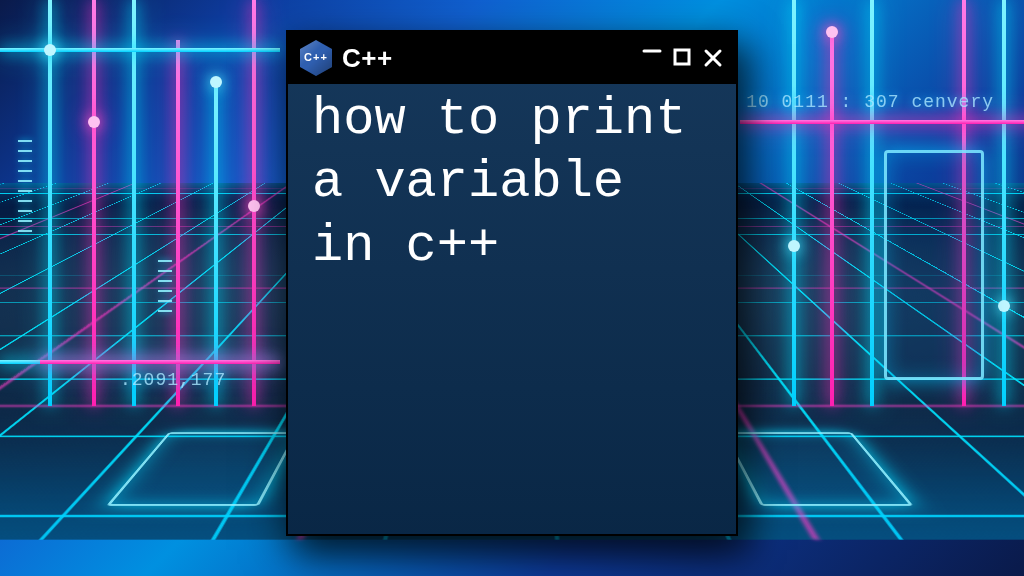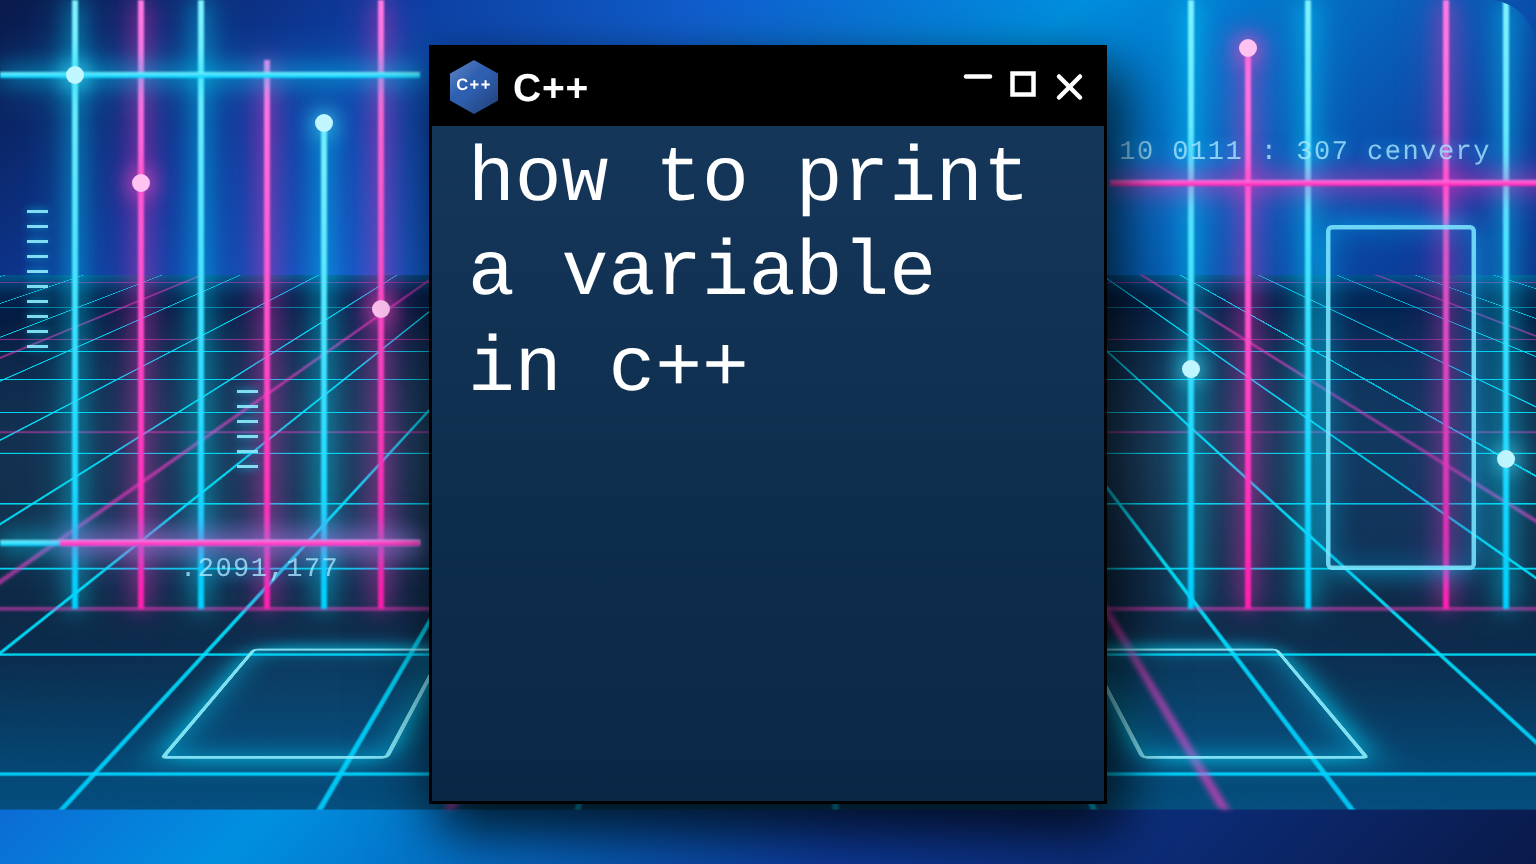--- a/index.html
+++ b/index.html
@@ -8,21 +8,20 @@
     font-family: sans-serif;
     position: relative;
     background: linear-gradient(135deg, #0a1a4a 0%, #0d3a9a 15%, #1060d0 30%, #0090e0 45%, #0d3a9a 70%, #0a1a4a 100%);
   }
 
   
   .bg {
     position: absolute; inset: 0;
     perspective: 800px;
     overflow: hidden;
-    border-radius: 32px;
   }
   .floor {
     position: absolute;
     left: 50%; bottom: -140px;
     width: 2200px; height: 900px;
     transform: translateX(-50%) rotateX(72deg);
     background:
       linear-gradient(to right, rgba(0,230,255,0.9) 0 2px, transparent 2px 100%) 0 0/80px 80px,
       linear-gradient(to bottom, rgba(0,230,255,0.9) 0 2px, transparent 2px 100%) 0 0/80px 80px,
       radial-gradient(ellipse at 50% 60%, rgba(120,220,255,0.25), rgba(0,0,60,0) 60%),

